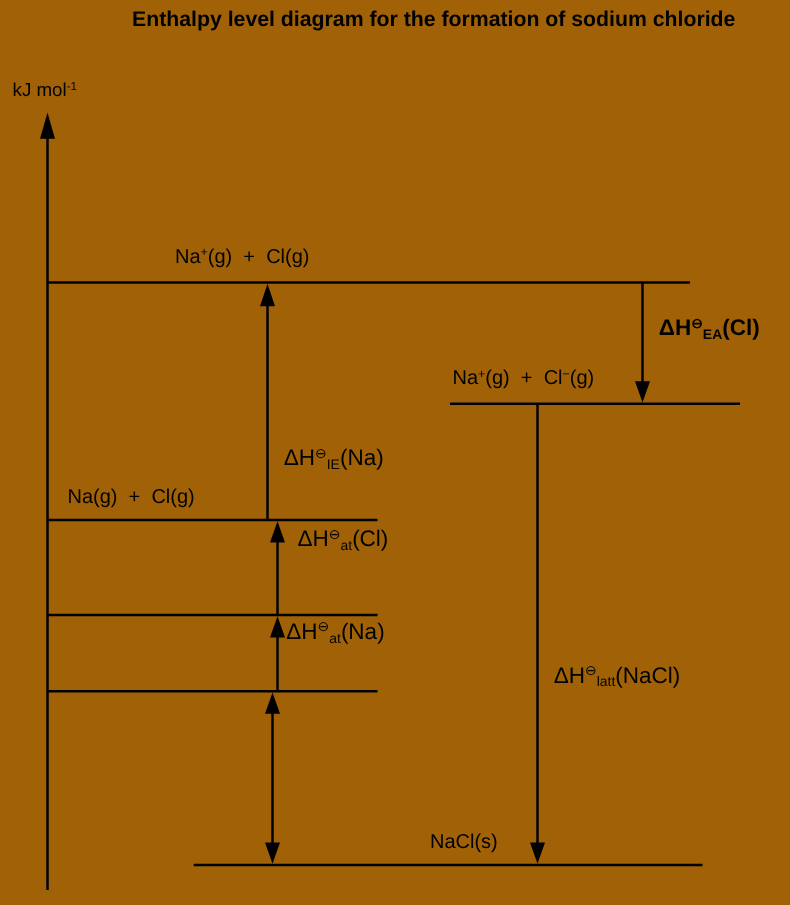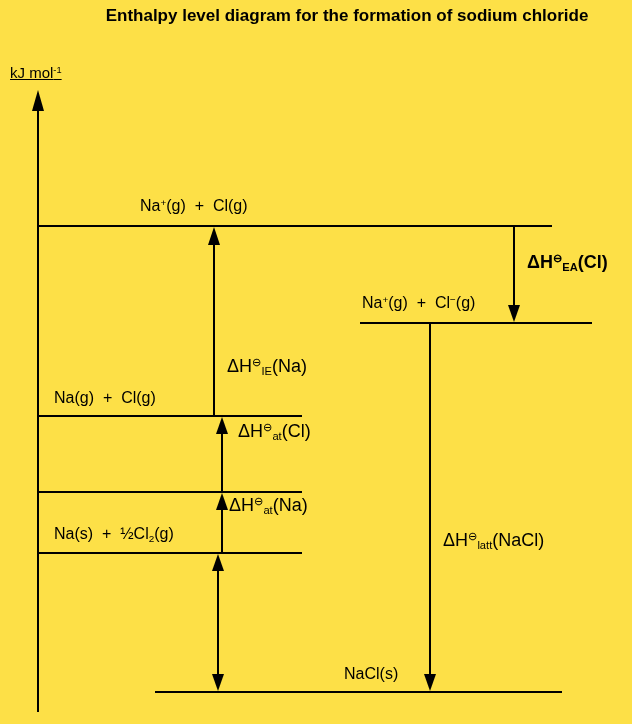--- a/index.html
+++ b/index.html
@@ -1,26 +1,26 @@
 <!DOCTYPE html>
 <html><head>
 <meta charset="utf-8">
 <style>
   html,body { margin:0; padding:0; background:#ffffff; }
   .canvas {
-    position:relative; width:632px; height:724px; background:#fde047;
+    position:relative; width:632px; height:724px; background:#a16207;
     font-family:"Liberation Sans", sans-serif; color:#000; overflow:hidden;
   }
   svg.layer { position:absolute; left:0; top:0; }
   .title {
     position:absolute; top:6px; left:62px; right:0;
     text-align:center; font-weight:bold; font-size:17px; white-space:pre;
   }
   .lbl { position:absolute; white-space:pre; line-height:1.25; }
-  .unit { font-size:15px;text-decoration:underline; }
+  .unit { font-size:15px; }
   .species { font-size:16px; }
   .dh { font-size:18px; }
   .sup { font-size:0.62em; position:relative; top:-0.55em; }
   .sub { font-size:0.62em; position:relative; top:0.28em; }
 </style>
 </head>
 <body>
 
 <div class="canvas">
 
@@ -56,21 +56,20 @@
 
     <line x1="514" y1="226" x2="514" y2="308" stroke="#000" stroke-width="2"></line>
     <polygon points="514,322 508,305 520,305" fill="#000"></polygon>
   </svg>
 
   <span class="lbl unit" style="left:10px; top:64px;"><span>kJ mol</span><span class="sup">-1</span></span>
 
   <span class="lbl species" style="left:140px; top:196px;"><span>Na</span><span class="sup">+</span><span>(g)  +  Cl(g)</span></span>
   <span class="lbl species" style="left:362px; top:293px;"><span>Na</span><span class="sup">+</span><span>(g)  +  Cl</span><span class="sup">−</span><span>(g)</span></span>
   <span class="lbl species" style="left:54px; top:388px;"><span>Na(g)  +  Cl(g)</span></span>
-  <span class="lbl species" style="left:54px; top:524px;"><span>Na(s)  +  ½Cl</span><span class="sub">2</span><span>(g)</span></span>
   <span class="lbl species" style="left:344px; top:664px;text-align:right;"><span>NaCl(s)</span></span>
 
   <span class="lbl dh" style="left:527px; top:251px;font-weight:bold;"><span>ΔH</span><span class="sup">⊖</span><span class="sub">EA</span><span>(Cl)</span></span>
   <span class="lbl dh" style="left:227px; top:327px;margin-top:28px;"><span>ΔH</span><span class="sup">⊖</span><span class="sub">IE</span><span>(Na)</span></span>
   <span class="lbl dh" style="left:238px; top:420px;"><span>ΔH</span><span class="sup">⊖</span><span class="sub">at</span><span>(Cl)</span></span>
   <span class="lbl dh" style="left:229px; top:494px;text-align:center;"><span>ΔH</span><span class="sup">⊖</span><span class="sub">at</span><span>(Na)</span></span>
   <span class="lbl dh" style="left:443px; top:529px;"><span>ΔH</span><span class="sup">⊖</span><span class="sub">latt</span><span>(NaCl)</span></span>
 
 </div>
 

